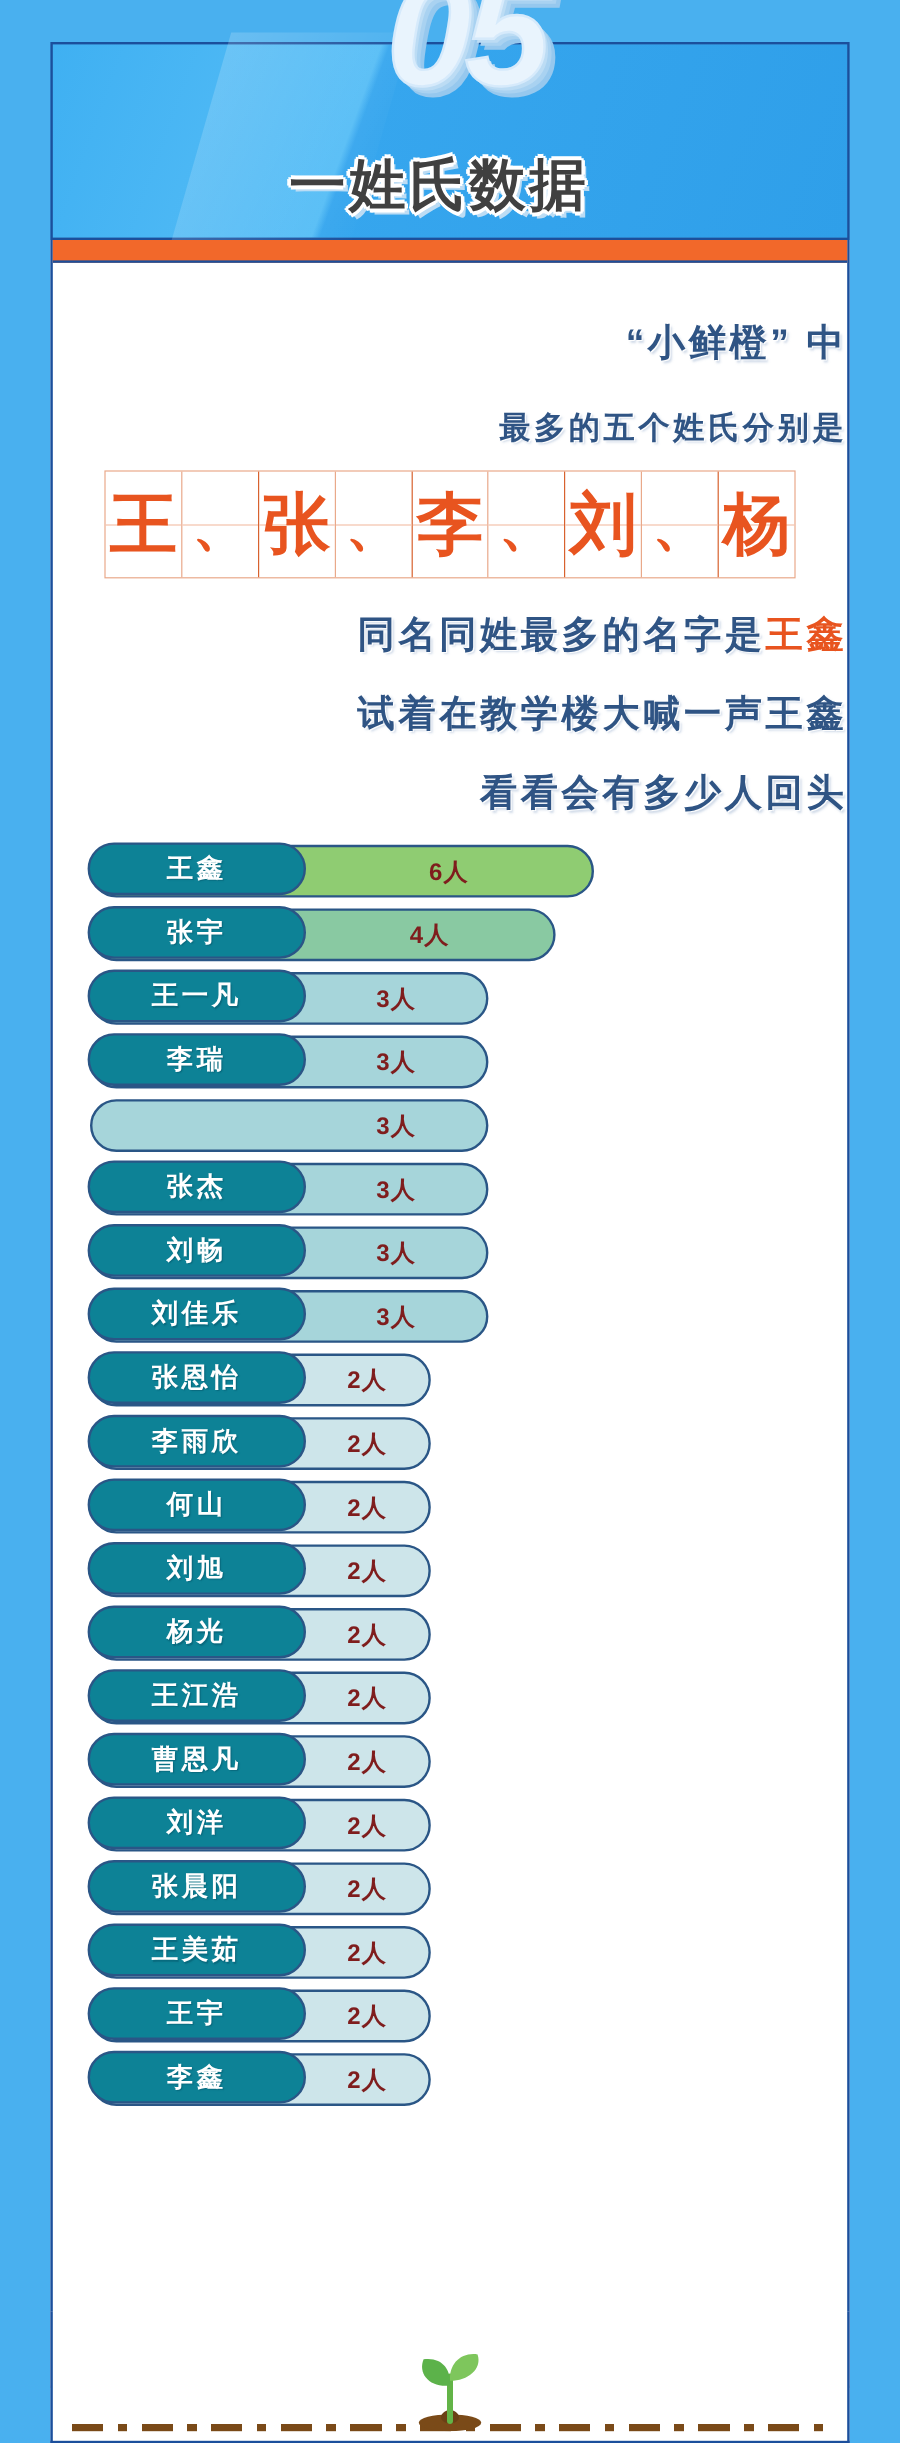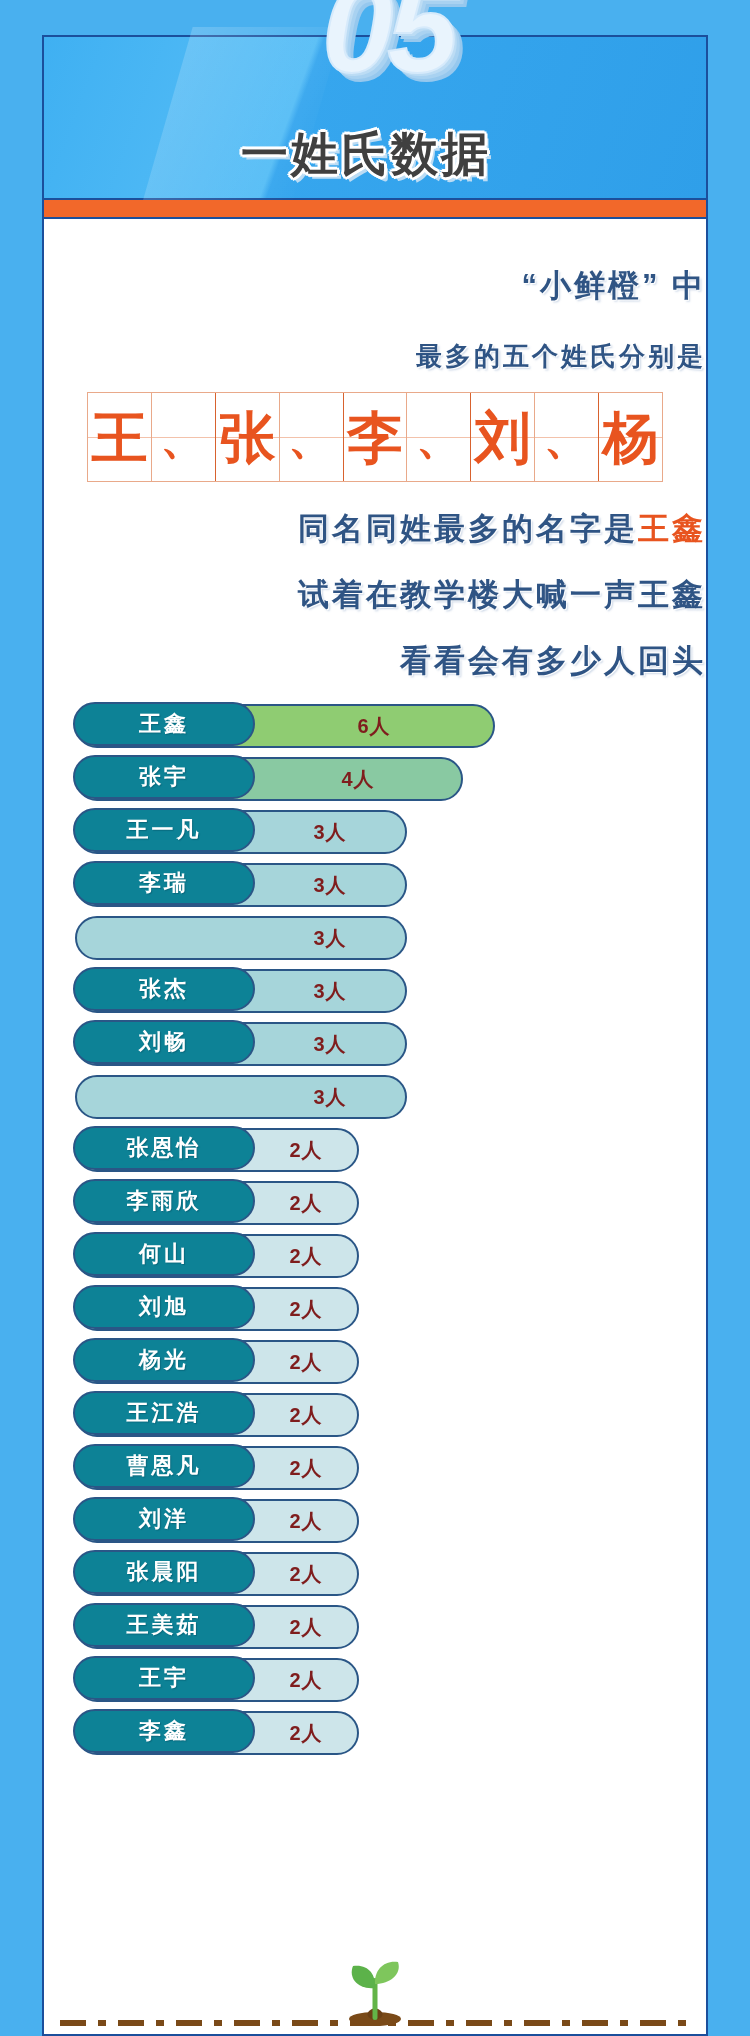--- a/index.html
+++ b/index.html
@@ -318,20 +318,21 @@
         <div class="bar-row">
           <div class="bar-track" style="width: 332px; background: rgb(166, 213, 218);">
             <div class="bar-value">3人</div>
           </div>
           <div class="bar-label">刘畅</div>
         </div>
         <div class="bar-row">
           <div class="bar-track" style="width: 332px; background: rgb(166, 213, 218);">
             <div class="bar-value">3人</div>
           </div>
+          <div class="bar-label">刘佳乐</div>
         </div>
         <div class="bar-row">
           <div class="bar-track" style="width: 284px; background: rgb(205, 229, 234);">
             <div class="bar-value">2人</div>
           </div>
           <div class="bar-label">张恩怡</div>
         </div>
         <div class="bar-row">
           <div class="bar-track" style="width: 284px; background: rgb(205, 229, 234);">
             <div class="bar-value">2人</div>

